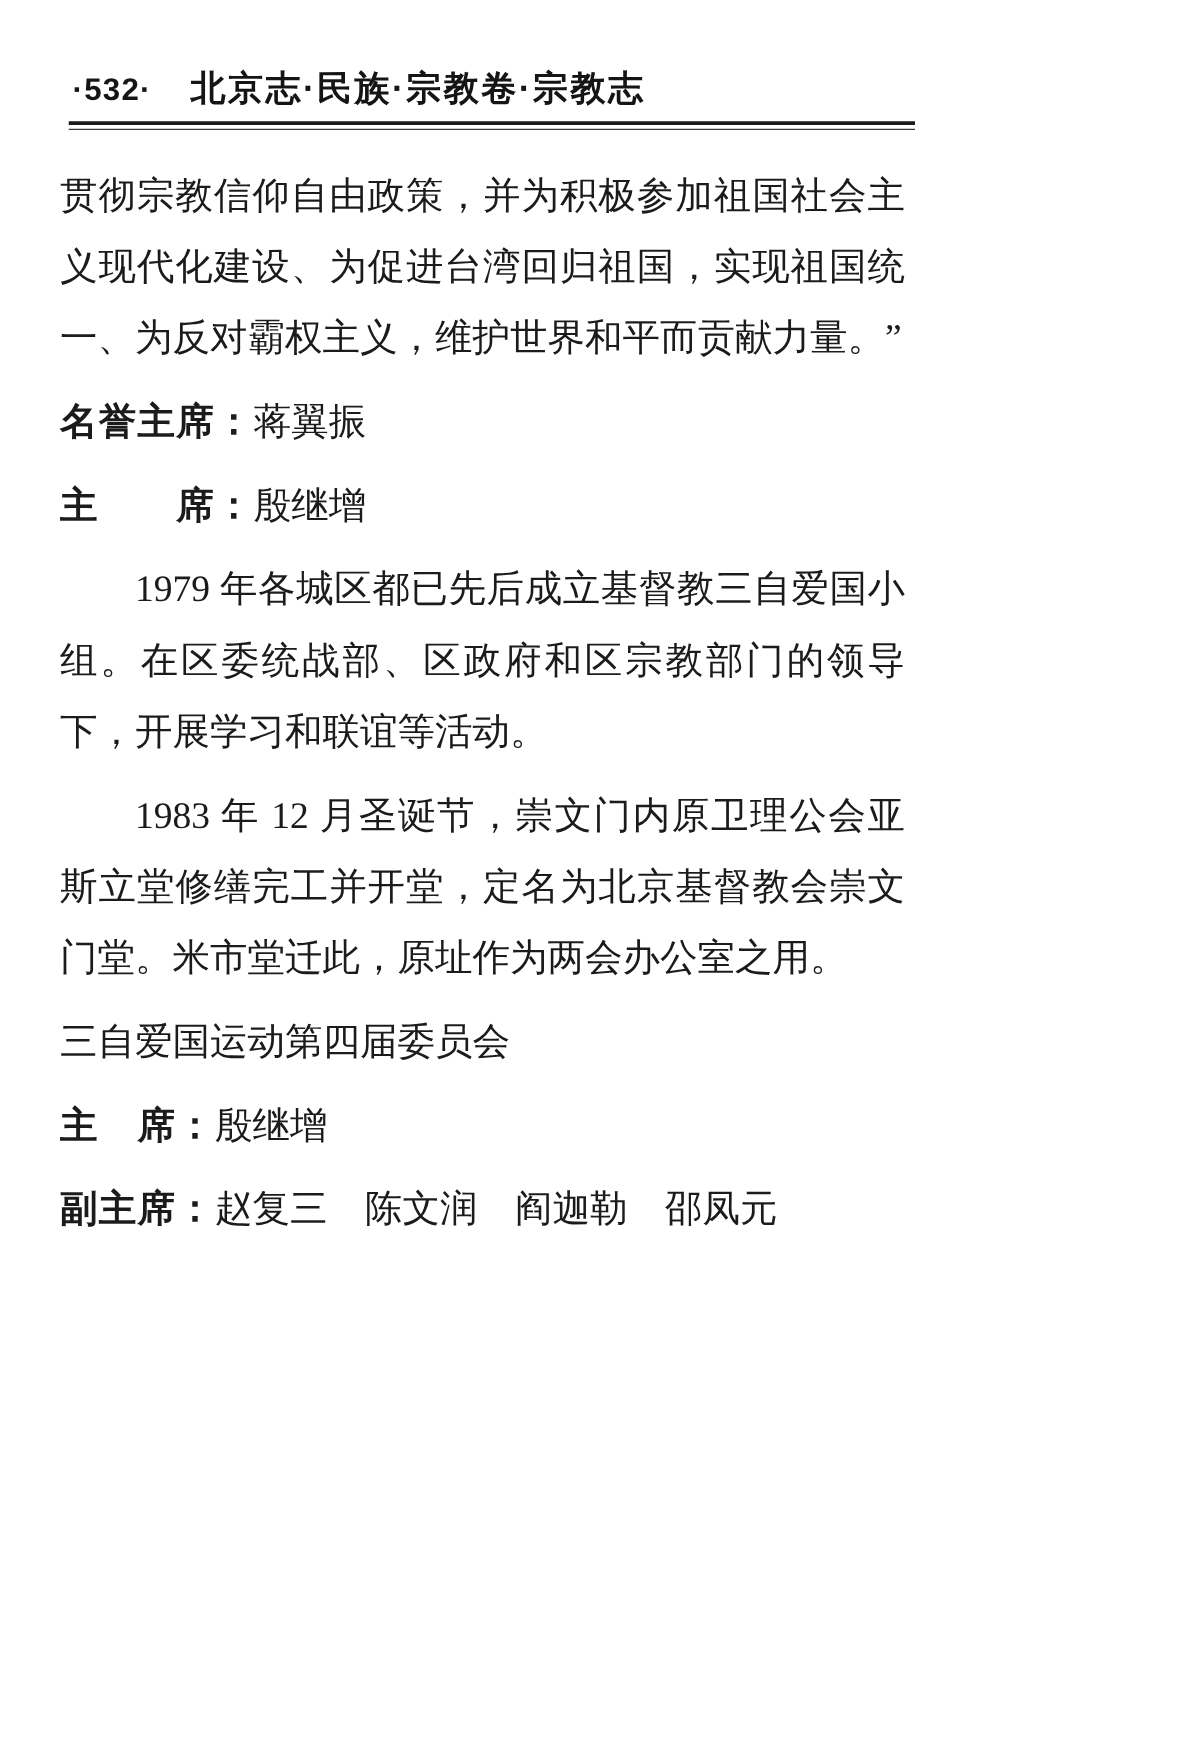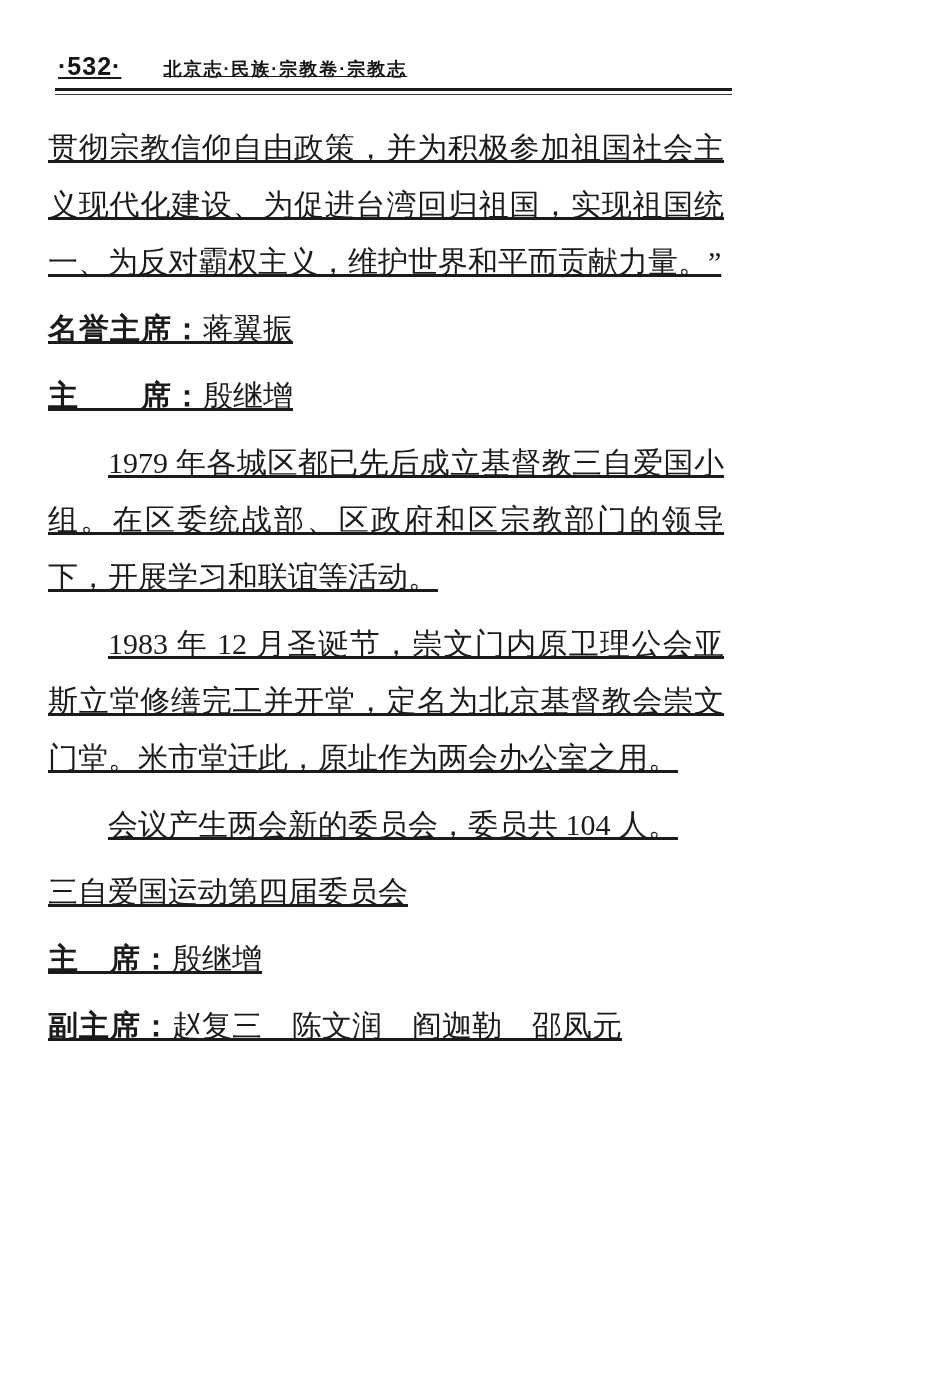--- a/index.html
+++ b/index.html
@@ -7,38 +7,37 @@
     width:950px;height:1400px;
     background:#ffffff;
     color:#1b1b1b;
     font-family:"Liberation Serif","DejaVu Serif",serif;
     overflow:hidden;
   }
   .page{
     box-sizing:border-box;
     width:772px;height:1400px;
     padding:52px 38px 0 38px;
-    text-decoration:underline;
   }
   
   .running-head{
     display:flex;
     align-items:baseline;
     padding-left:20px;
     font-family:"Liberation Sans","DejaVu Sans",sans-serif;
     font-weight:700;
     color:#151515;
   }
   .page-number{
     font-size:25px;
     letter-spacing:1px;
   }
   .book-title{
-    margin-left:42px;
-    font-size:18px;
+    margin-left:31px;
+    font-size:28px;
     letter-spacing:2px;
   }
   .head-rule{
     margin-top:7px;
     margin-left:17px;
     margin-right:2px;
     height:3px;
     border-top:3px solid #1a1a1a;
     border-bottom:1px solid #3a3a3a;
   }
@@ -75,19 +74,18 @@
   </div>
 
   <div class="head-rule"></div>
 
   <div class="document-body">
       <p class="para">贯彻宗教信仰自由政策，并为积极参加祖国社会主义现代化建设、为促进台湾回归祖国，实现祖国统一、为反对霸权主义，维护世界和平而贡献力量。”</p>
       <p class="role-line"><span class="role-label">名誉主席：</span><span class="role-value">蒋翼振</span></p>
       <p class="role-line"><span class="role-label">主　　席：</span><span class="role-value">殷继增</span></p>
       <p class="para indent">1979 年各城区都已先后成立基督教三自爱国小组。在区委统战部、区政府和区宗教部门的领导下，开展学习和联谊等活动。</p>
       <p class="para indent">1983 年 12 月圣诞节，崇文门内原卫理公会亚斯立堂修缮完工并开堂，定名为北京基督教会崇文门堂。米市堂迁此，原址作为两会办公室之用。</p>
-      <p class="para indent">会议产生两会新的委员会，委员共 104 人。</p>
       <p class="sec-heading">三自爱国运动第四届委员会</p>
       <p class="role-line"><span class="role-label">主　席：</span><span class="role-value">殷继增</span></p>
       <p class="role-line"><span class="role-label">副主席：</span><span class="role-value">赵复三　陈文润　阎迦勒　邵凤元</span></p>
     </div>
 
 </div>
 
 </body></html>

